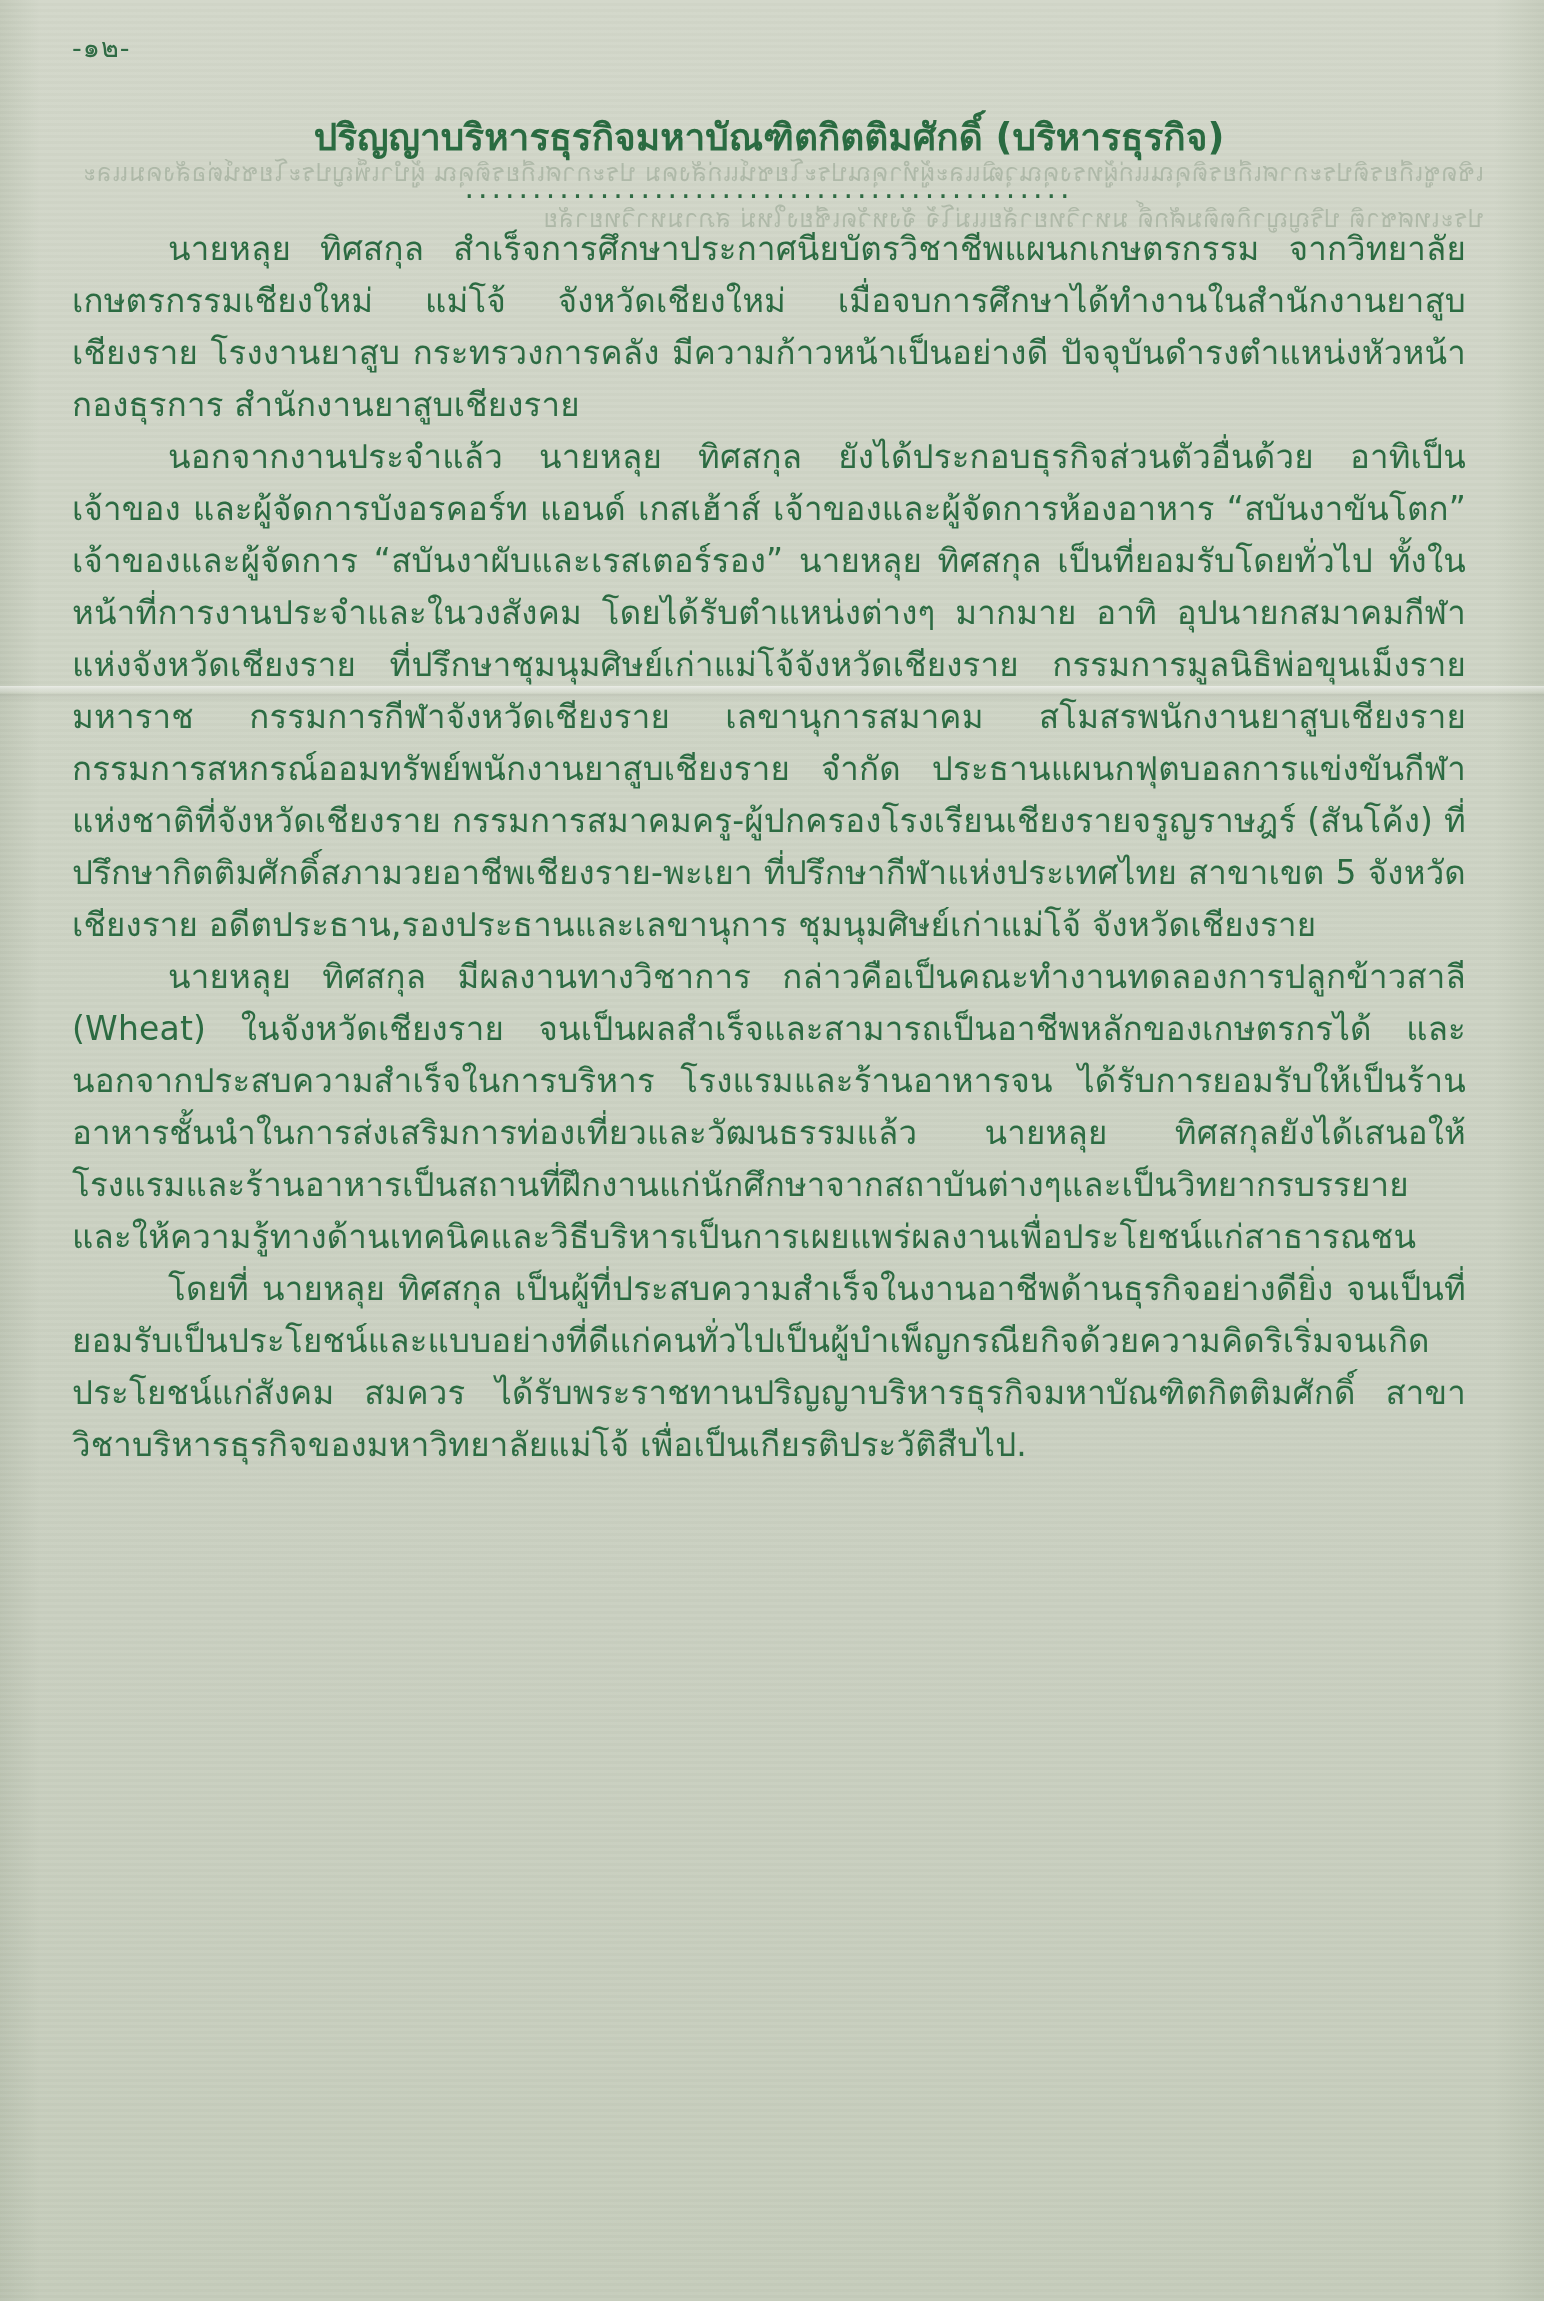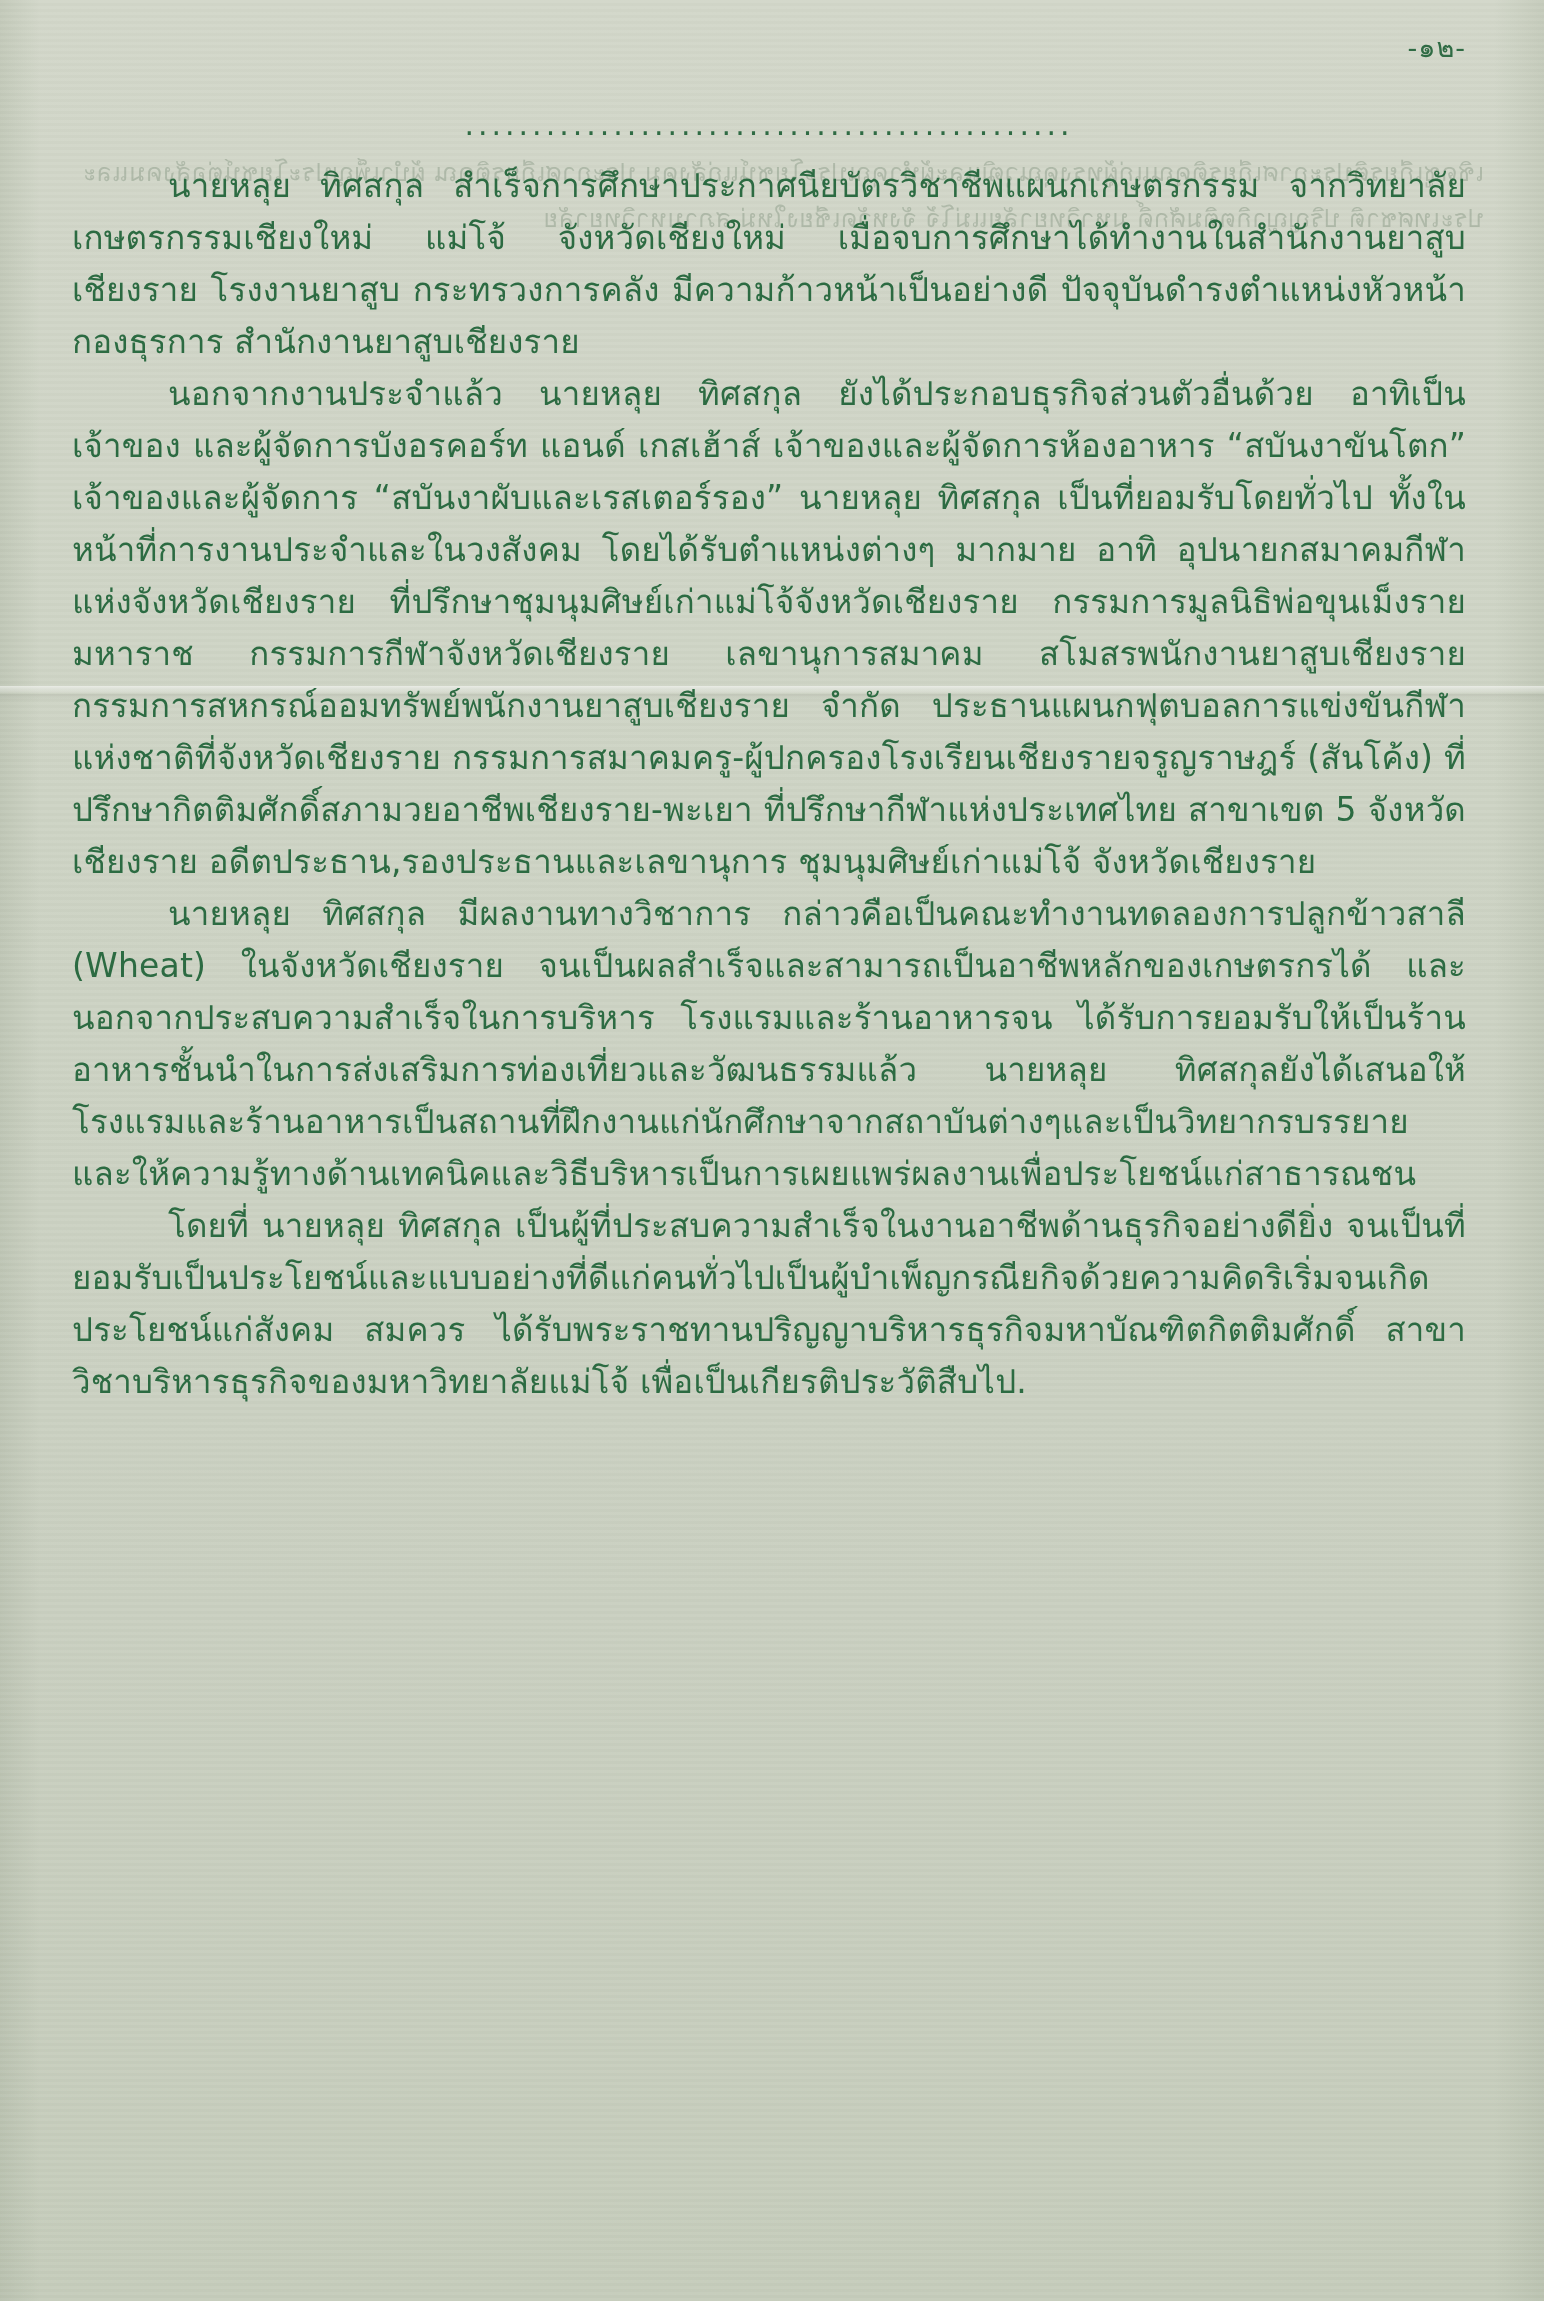--- a/index.html
+++ b/index.html
@@ -60,21 +60,21 @@
   }
   .seam.top { top: 686px; }
   .seam.bottom { top: 694px; background: linear-gradient(180deg, rgba(0,0,0,0.05), rgba(0,0,0,0.0)); }
 
   .content {
     position: relative;
     padding: 26px 78px 0 72px;
     color: #2f6b44;
   }
   .folio {
-    text-align: right;
+    text-align: left;
     font-size: 27px;
     color: #2f6b44;
     letter-spacing: 1px;
     margin-bottom: 38px;
   }
   .title {
     text-align: center;
     font-size: 47px;
     font-weight: bold;
     color: #2a6b41;
@@ -121,20 +121,21 @@
 
   <div class="bleed">เชิดชูเกียรติประกาศเกียรติคุณแก่ผู้ทรงคุณวุฒิและผู้ทำคุณประโยชน์แก่สังคม ประกาศเกียรติคุณ ผู้บำเพ็ญประโยชน์ต่อสังคมและประเทศชาติ ปริญญากิตติมศักดิ์ มหาวิทยาลัยแม่โจ้ จังหวัดเชียงใหม่ สภามหาวิทยาลัย</div>
 
   <div class="seam top"></div>
   <div class="seam bottom"></div>
 
   <div class="content">
 
     <div class="folio">-๑๒-</div>
 
+    <div class="subtitle2">ปริญญาบริหารธุรกิจมหาบัณฑิตกิตติมศักดิ์ (บริหารธุรกิจ)</div>
     <div class="dots">.............................................</div>
 
     <div class="body-block">
       <p class="para">นายหลุย ทิศสกุล สำเร็จการศึกษาประกาศนียบัตรวิชาชีพแผนกเกษตรกรรม จากวิทยาลัยเกษตรกรรมเชียงใหม่  แม่โจ้ จังหวัดเชียงใหม่ เมื่อจบการศึกษาได้ทำงานในสำนักงานยาสูบเชียงราย โรงงานยาสูบ กระทรวงการคลัง  มีความก้าวหน้าเป็นอย่างดี  ปัจจุบันดำรงตำแหน่งหัวหน้ากองธุรการ สำนักงานยาสูบเชียงราย</p>
       <p class="para">นอกจากงานประจำแล้ว นายหลุย  ทิศสกุล ยังได้ประกอบธุรกิจส่วนตัวอื่นด้วย อาทิเป็นเจ้าของ และผู้จัดการบังอรคอร์ท แอนด์ เกสเฮ้าส์ เจ้าของและผู้จัดการห้องอาหาร “สบันงาขันโตก” เจ้าของและผู้จัดการ “สบันงาผับและเรสเตอร์รอง” นายหลุย   ทิศสกุล เป็นที่ยอมรับโดยทั่วไป ทั้งในหน้าที่การงานประจำและในวงสังคม โดยได้รับตำแหน่งต่างๆ มากมาย อาทิ อุปนายกสมาคมกีฬาแห่งจังหวัดเชียงราย ที่ปรึกษาชุมนุมศิษย์เก่าแม่โจ้จังหวัดเชียงราย กรรมการมูลนิธิพ่อขุนเม็งรายมหาราช  กรรมการกีฬาจังหวัดเชียงราย เลขานุการสมาคม สโมสรพนักงานยาสูบเชียงราย กรรมการสหกรณ์ออมทรัพย์พนักงานยาสูบเชียงราย จำกัด  ประธานแผนกฟุตบอลการแข่งขันกีฬาแห่งชาติที่จังหวัดเชียงราย กรรมการสมาคมครู-ผู้ปกครองโรงเรียนเชียงรายจรูญราษฎร์  (สันโค้ง)  ที่ปรึกษากิตติมศักดิ์สภามวยอาชีพเชียงราย-พะเยา ที่ปรึกษากีฬาแห่งประเทศไทย  สาขาเขต 5 จังหวัดเชียงราย อดีตประธาน,รองประธานและเลขานุการ ชุมนุมศิษย์เก่าแม่โจ้ จังหวัดเชียงราย</p>
       <p class="para">นายหลุย ทิศสกุล มีผลงานทางวิชาการ กล่าวคือเป็นคณะทำงานทดลองการปลูกข้าวสาลี (Wheat) ในจังหวัดเชียงราย จนเป็นผลสำเร็จและสามารถเป็นอาชีพหลักของเกษตรกรได้ และนอกจากประสบความสำเร็จในการบริหาร โรงแรมและร้านอาหารจน ได้รับการยอมรับให้เป็นร้านอาหารชั้นนำในการส่งเสริมการท่องเที่ยวและวัฒนธรรมแล้ว นายหลุย ทิศสกุลยังได้เสนอให้โรงแรมและร้านอาหารเป็นสถานที่ฝึกงานแก่นักศึกษาจากสถาบันต่างๆและเป็นวิทยากรบรรยายและให้ความรู้ทางด้านเทคนิคและวิธีบริหารเป็นการเผยแพร่ผลงานเพื่อประโยชน์แก่สาธารณชน</p>
       <p class="para">โดยที่ นายหลุย  ทิศสกุล เป็นผู้ที่ประสบความสำเร็จในงานอาชีพด้านธุรกิจอย่างดียิ่ง จนเป็นที่ยอมรับเป็นประโยชน์และแบบอย่างที่ดีแก่คนทั่วไปเป็นผู้บำเพ็ญกรณียกิจด้วยความคิดริเริ่มจนเกิดประโยชน์แก่สังคม สมควร ได้รับพระราชทานปริญญาบริหารธุรกิจมหาบัณฑิตกิตติมศักดิ์ สาขาวิชาบริหารธุรกิจของมหาวิทยาลัยแม่โจ้ เพื่อเป็นเกียรติประวัติสืบไป.</p>
     </div>
 
   </div>

